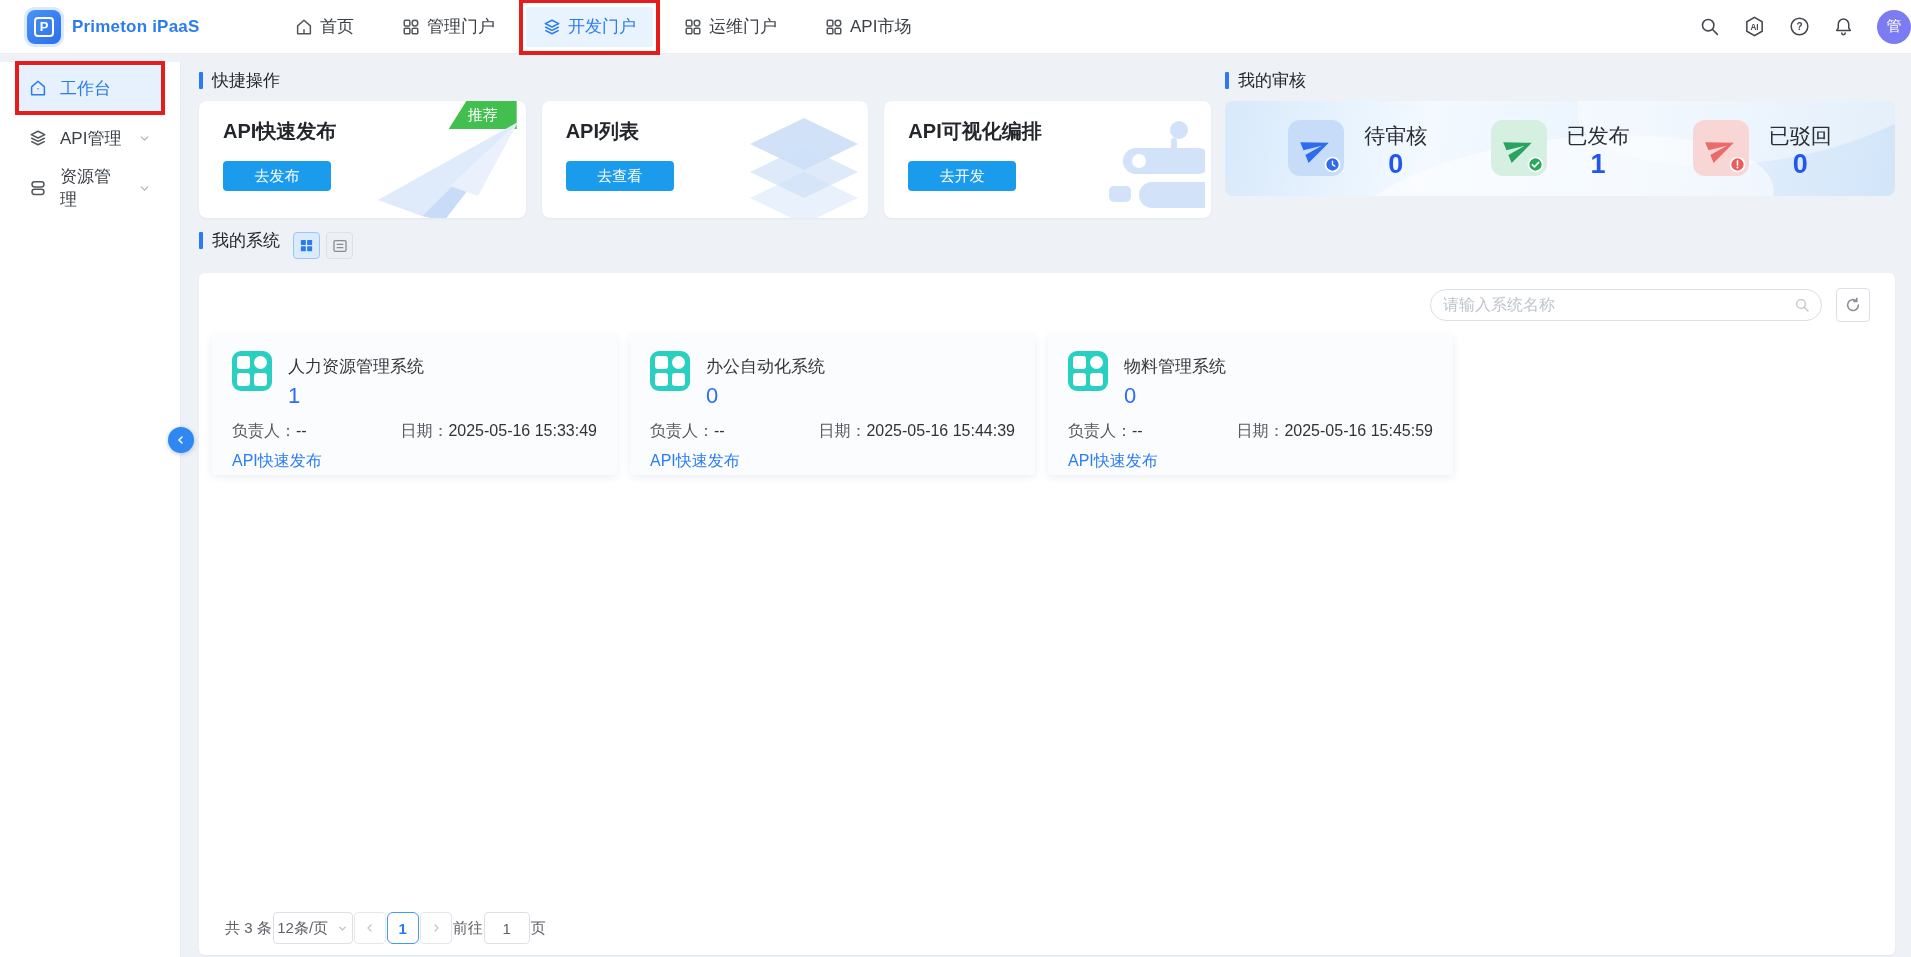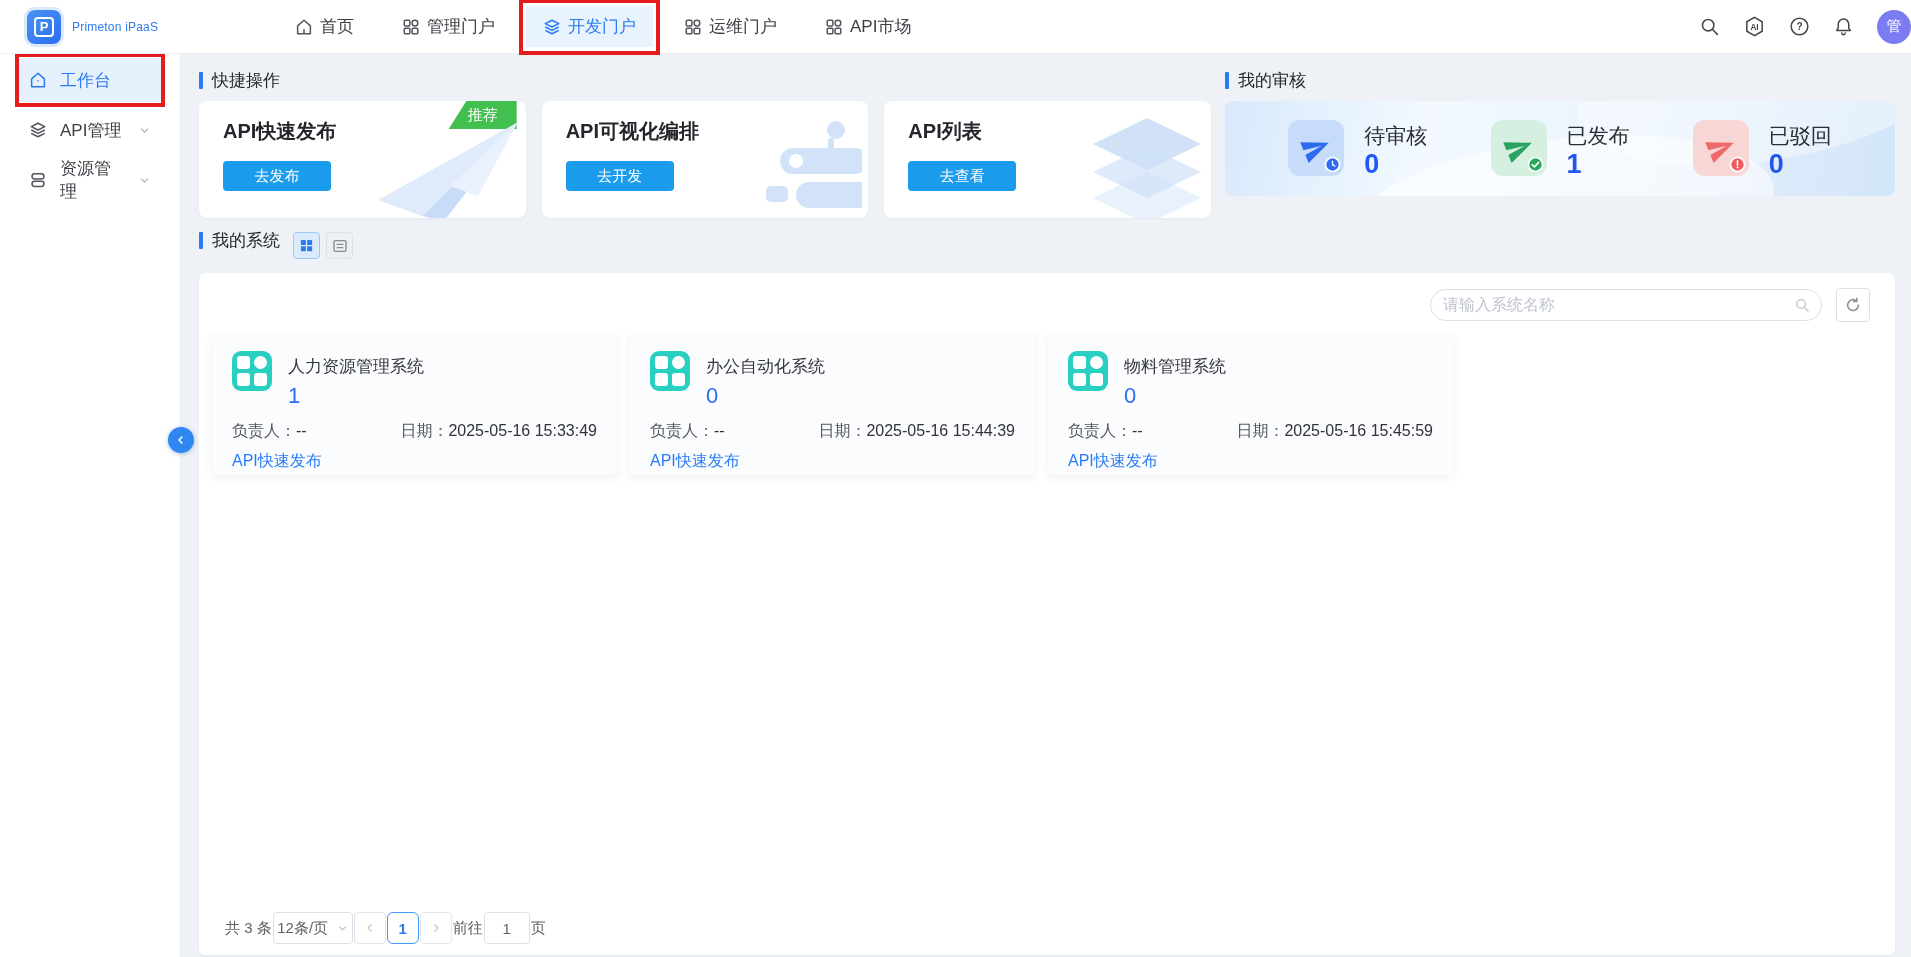--- a/index.html
+++ b/index.html
@@ -5,37 +5,37 @@
   *{margin:0;padding:0;box-sizing:border-box}
   html,body{width:1911px;height:957px;overflow:hidden}
   body{font-family:"Liberation Sans","DejaVu Sans",sans-serif;background:#eef1f5;color:#333;position:relative}
   svg{display:block}
 
   
   .topnav{position:absolute;top:0;left:0;right:0;height:54px;background:#fff;border-bottom:1px solid #ebeef2;display:flex;align-items:center;z-index:20}
   .brand{display:flex;align-items:center;gap:11px;padding-left:27px;width:252px;flex:none}
   .logo{width:34px;height:34px;border-radius:8px;background:linear-gradient(135deg,#4b93f5,#2b6ef0);display:flex;align-items:center;justify-content:center;box-shadow:0 0 0 3px #dbe9fd}
   .logo-inner{width:20px;height:20px;border:2px solid #fff;border-radius:4px;color:#fff;font-size:13px;font-weight:700;display:flex;align-items:center;justify-content:center}
-  .brand-name{font-size:12px;font-weight:400;color:#2b7cf0;letter-spacing:.2px}
+  .brand-name{font-size:17px;font-weight:700;color:#2b7cf0;letter-spacing:.2px}
   .nav-items{display:flex;align-items:center;gap:14px;margin-left:26px}
   .nav-item{display:flex;align-items:center;gap:7px;height:40px;padding:0 17px;font-size:17px;color:#3c4046;cursor:pointer;border-radius:2px}
   .nav-item .nv-icon{color:#52565c;display:flex}
   .nav-item.active{position:relative;background:#e8f3fe;color:#2a7bf0}
   .nav-item.active .nv-icon{color:#2a7bf0}
   .nav-right{margin-left:auto;display:flex;align-items:center;gap:23px;color:#43464c}
   .tn-icon{cursor:pointer;display:flex}
   .avatar{width:34px;height:34px;border-radius:50%;background:#7c7cf2;color:#fff;font-size:15px;display:flex;align-items:center;justify-content:center;cursor:pointer}
 
   
   .anno{position:absolute;border:4px solid #e51c1c;z-index:60;pointer-events:none}
   .anno-nav{inset:-8px -7px}
   .anno-side{inset:-5px -4px}
 
   
-  .sidebar{position:absolute;top:54px;left:0;bottom:0;width:181px;background:#fff;border-right:1px solid #e7eaee;z-index:10;padding-top:4px}
+  .sidebar{position:absolute;top:62px;left:0;bottom:0;width:181px;background:#fff;border-right:1px solid #e7eaee;z-index:10;padding-top:4px}
   .side-item{height:44px;margin:0 19px 6px;display:flex;align-items:center;gap:13px;padding-left:10px;font-size:17px;color:#3c4046;cursor:pointer;border-radius:2px}
   .side-item .sd-icon{color:#52565c;display:flex}
   .side-item.active{position:relative;background:#e7f1fd;color:#2a7bf0}
   .side-item.active .sd-icon{color:#2a7bf0}
   .side-chevron{margin-left:auto;margin-right:10px;color:#aeb2b8;display:flex}
   .collapse-toggle{position:absolute;left:168px;top:427px;width:26px;height:26px;border-radius:50%;background:#2f87f2;color:#fff;display:flex;align-items:center;justify-content:center;z-index:30;cursor:pointer;box-shadow:0 1px 4px rgba(30,90,180,.35)}
 
   
   .content{position:absolute;left:181px;top:54px;right:0;bottom:0;padding:13px 16px 2px 18px;display:flex;flex-direction:column;background:#eef1f5}
   .top-row{display:flex;gap:14px}
@@ -52,21 +52,21 @@
   .qa-badge{position:absolute;top:0;right:9px;width:68px;height:28px;background:#43bf4f;color:#fff;font-size:15px;display:flex;align-items:center;justify-content:center;clip-path:polygon(26% 0,100% 0,100% 100%,0 100%)}
   .qa-illu{position:absolute;right:6px;bottom:-4px;pointer-events:none}
 
   
   .audit-panel{height:95px;border-radius:8px;background:linear-gradient(100deg,#d7e9fb 0%,#f3f9ff 30%,#e9f3fd 62%,#d2e5f9 100%);display:flex;align-items:center;justify-content:space-evenly;position:relative;overflow:hidden}
   .audit-panel::before{content:"";position:absolute;left:120px;top:38px;width:430px;height:150px;background:rgba(255,255,255,.55);border-radius:50%;transform:rotate(-7deg)}
   .audit-panel::after{content:"";position:absolute;right:-60px;top:-90px;width:380px;height:150px;background:rgba(255,255,255,.4);border-radius:50%;transform:rotate(-9deg)}
   .stat{display:flex;align-items:flex-start;gap:20px;position:relative;z-index:2}
   .stat-icon{width:56px;height:56px;border-radius:12px;display:flex;align-items:center;justify-content:center;position:relative;flex:none}
   .stat-badge{position:absolute;right:3px;bottom:3px}
-  .stat-info{padding-top:2px}
+  .stat-info{text-align:center;padding-top:2px}
   .stat-label{font-size:21px;color:#2b2e33}
   .stat-value{font-size:27px;font-weight:700;color:#2257ef;margin-top:1px;line-height:1}
   .stat-blue .stat-icon{background:#c7dcf8;color:#2e6bee}
   .stat-green .stat-icon{background:#d5f0e0;color:#2aa361}
   .stat-red .stat-icon{background:#f9d6d6;color:#ed6a6a}
 
   
   .systems-head{margin-top:9px;display:flex;align-items:center}
   .view-toggle{display:flex;gap:6px;margin-left:13px}
   .view-btn{width:27px;height:27px;border-radius:4px;display:flex;align-items:center;justify-content:center;cursor:pointer;border:1px solid transparent}
@@ -257,44 +257,44 @@
           <div class="qa-badge">推荐</div>
           <div class="qa-illu">
             <svg width="160" height="100" viewBox="0 0 160 100">
                 <polygon points="158,0 18,78 62,94" fill="#dfeafa"></polygon>
                 <polygon points="158,0 62,94 84,99 150,14" fill="#c9dcf7"></polygon>
                 <polygon points="158,0 90,64 118,74" fill="#eaf1fc"></polygon>
               </svg>
           </div>
         </div>
         <div class="qa-card">
+          <div class="qa-title">API列表</div>
+          <button class="qa-btn">去查看</button>
+          <div class="qa-illu">
+            <svg width="116" height="104" viewBox="0 0 116 104" fill="#cfe0f8">
+                <polygon points="58,0 112,26 58,52 4,26" opacity=".95"></polygon>
+                <polygon points="58,28 112,54 58,80 4,54" opacity=".68"></polygon>
+                <polygon points="58,54 112,80 58,106 4,80" opacity=".45"></polygon>
+              </svg>
+          </div>
+        </div>
+        <div class="qa-card">
           <div class="qa-title">API可视化编排</div>
           <button class="qa-btn">去开发</button>
           <div class="qa-illu">
             <svg width="110" height="104" viewBox="0 0 110 104" fill="#d2e2f9">
                 <circle cx="84" cy="12" r="9"></circle>
                 <rect x="76" y="20" width="6" height="12" rx="3"></rect>
                 <rect x="28" y="30" width="88" height="26" rx="13"></rect>
                 <circle cx="44" cy="43" r="7" fill="#fff"></circle>
                 <rect x="44" y="64" width="88" height="26" rx="13"></rect>
                 <rect x="14" y="68" width="22" height="16" rx="5"></rect>
               </svg>
           </div>
         </div>
-        <div class="qa-card">
-          <div class="qa-title">API列表</div>
-          <button class="qa-btn">去查看</button>
-          <div class="qa-illu">
-            <svg width="116" height="104" viewBox="0 0 116 104" fill="#cfe0f8">
-                <polygon points="58,0 112,26 58,52 4,26" opacity=".95"></polygon>
-                <polygon points="58,28 112,54 58,80 4,54" opacity=".68"></polygon>
-                <polygon points="58,54 112,80 58,106 4,80" opacity=".45"></polygon>
-              </svg>
-          </div>
-        </div>
       </div>
     </section>
 
     <section class="col-audit">
       <div class="sec-title">我的审核</div>
       <div class="audit-panel">
         <div class="stat stat-blue">
           <div class="stat-icon">
             <svg width="30" height="30" viewBox="0 0 24 24" style="transform:rotate(-22deg)">
                 <path d="M2.01 21L23 12 2.01 3 2 10l15 2-15 2z" fill="currentColor"></path>

